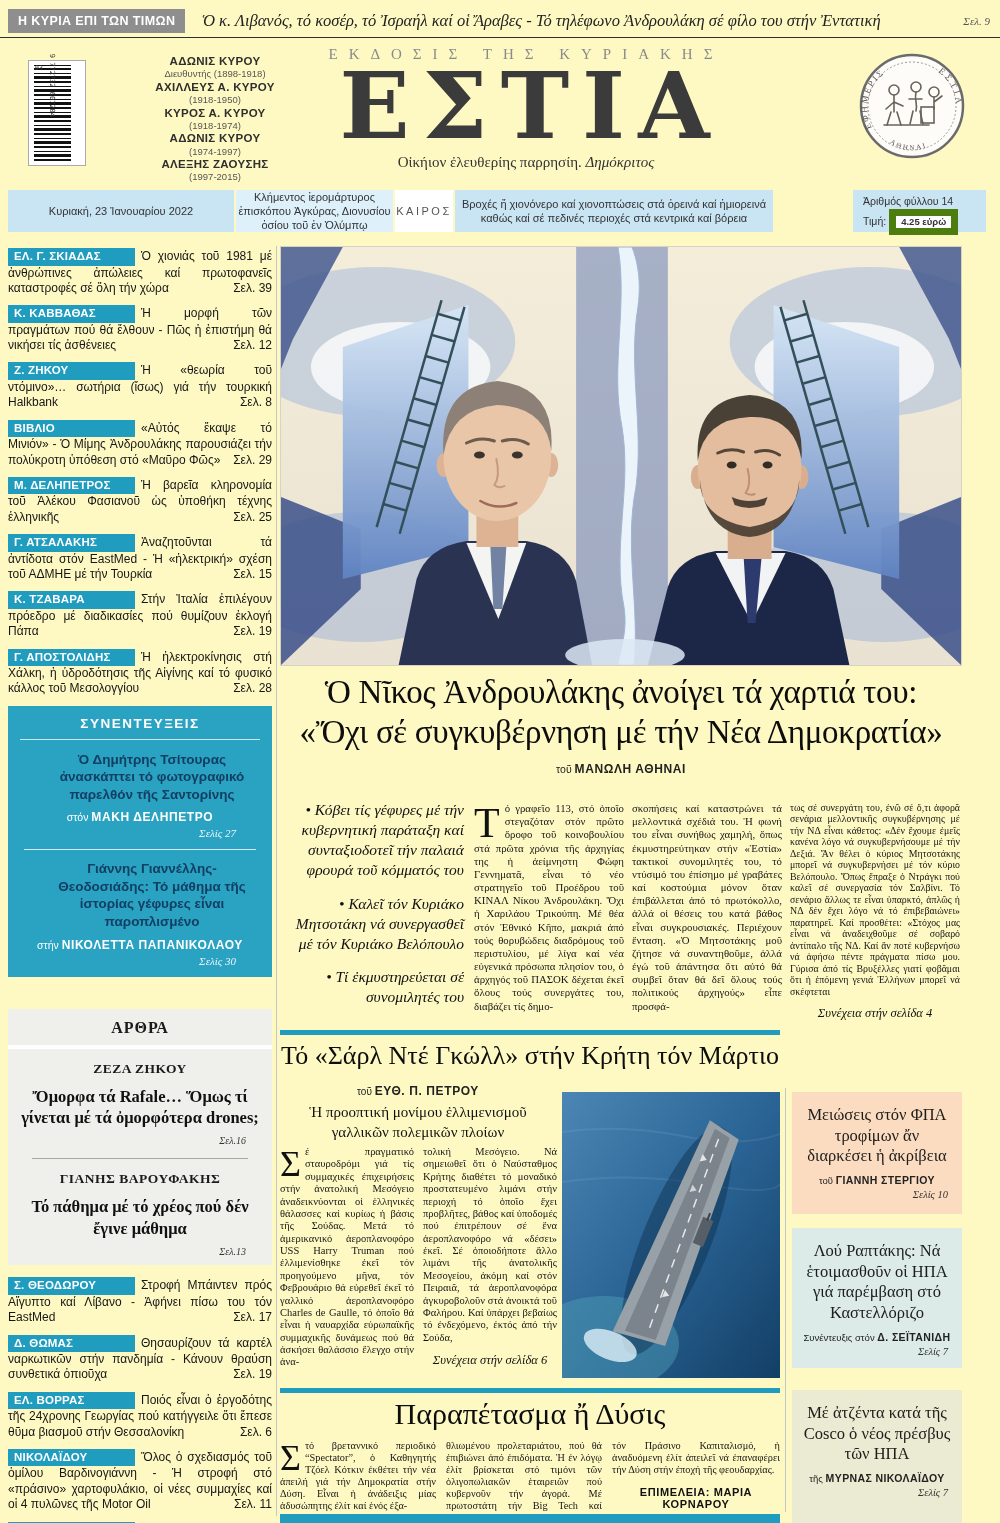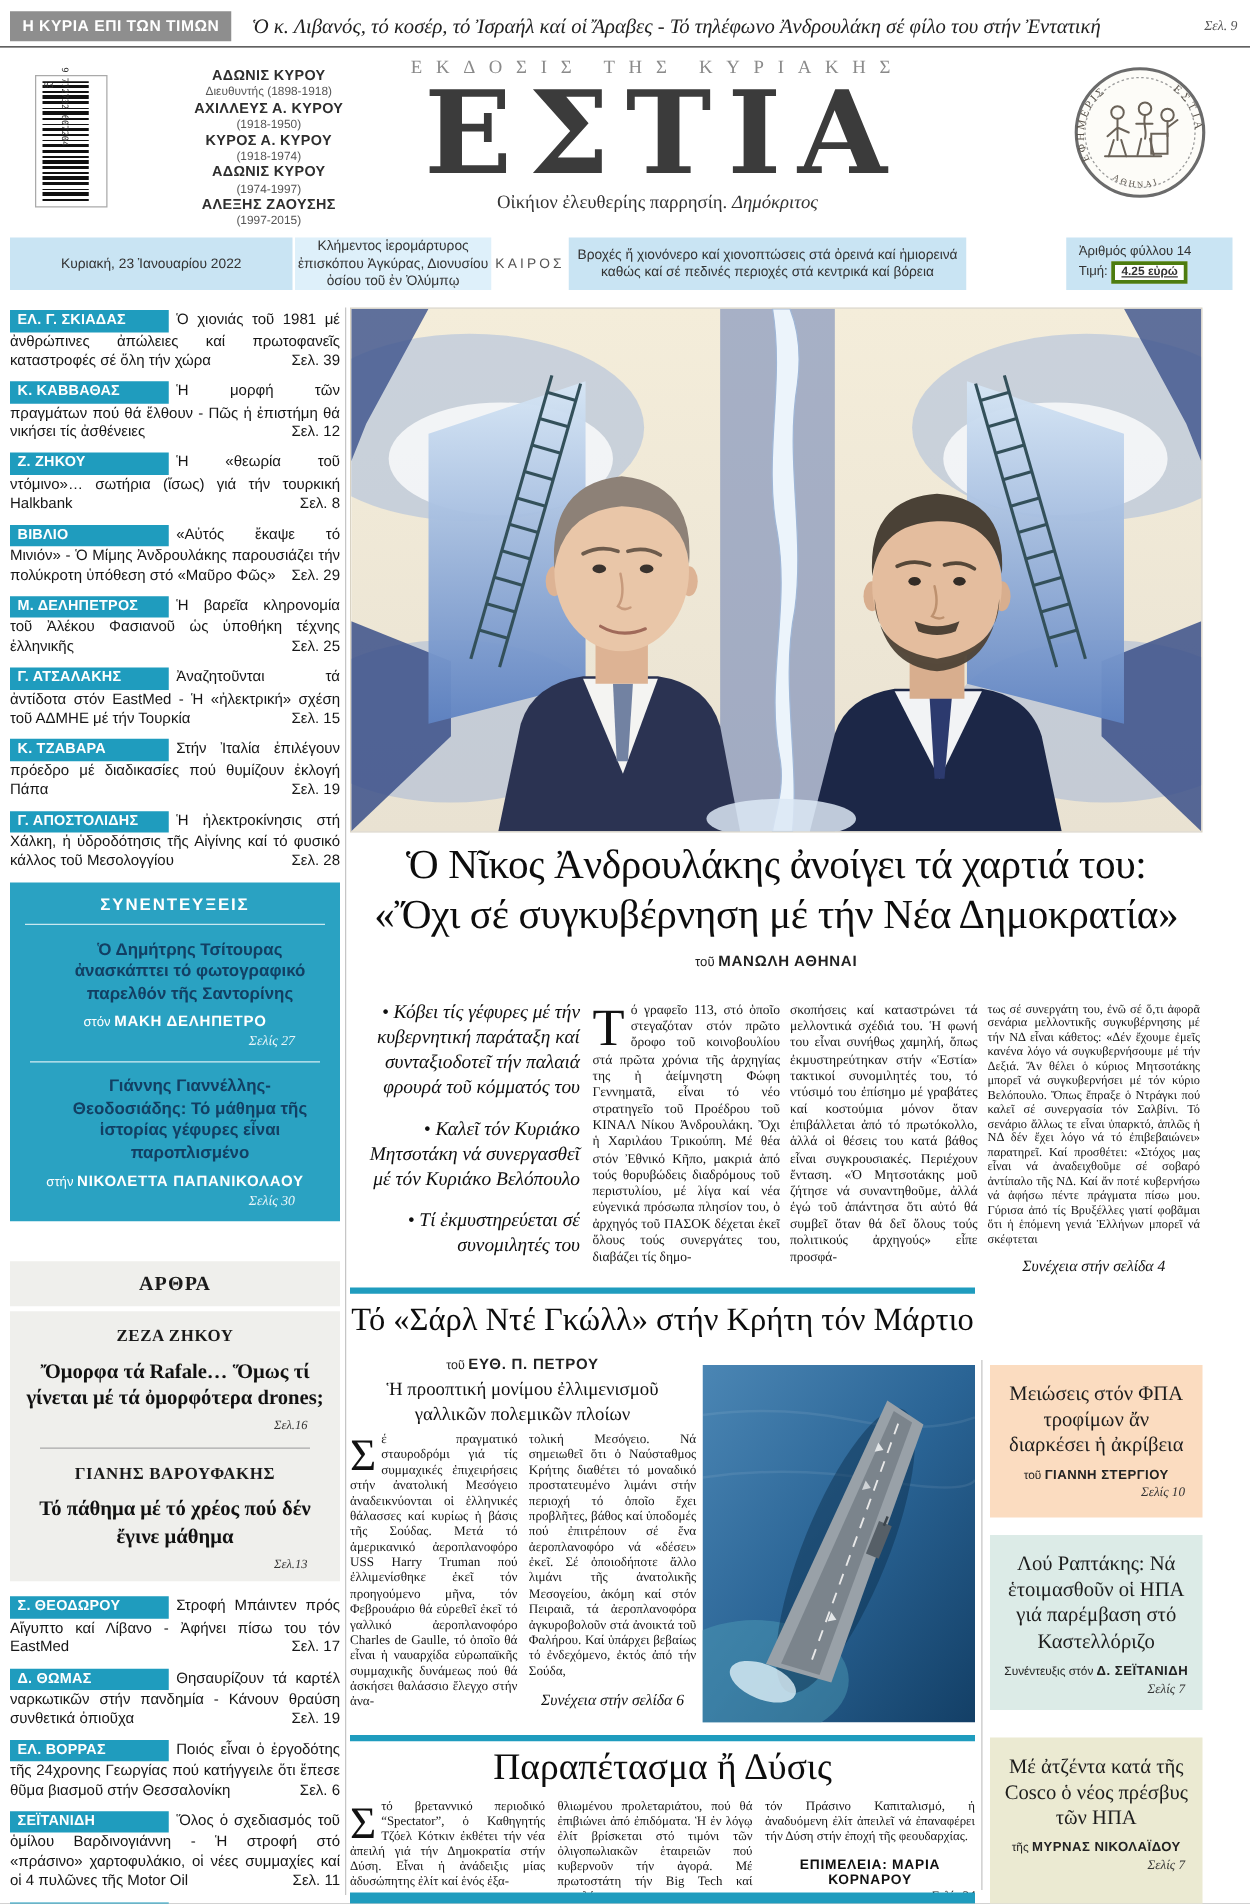--- a/index.html
+++ b/index.html
@@ -1,17 +1,17 @@
 <!DOCTYPE html>
 <html><head>
 <meta charset="utf-8">
 <style>
   * { margin:0; padding:0; box-sizing:border-box; }
   body { background:#777; font-family:"Liberation Sans", sans-serif; }
-  .page { position:relative; width:1000px; height:1523px; background:#ffffff; margin:0 auto; overflow:hidden; color:#1a1a1a; }
+  .page { position:relative; width:1000px; height:1523px; background:#fef9c3; margin:0 auto; overflow:hidden; color:#1a1a1a; }
 
   
   .topbar { position:absolute; left:8px; top:7px; right:10px; height:27px; display:flex; align-items:center; }
   .kicker-label { background:#8e8e8e; color:#fff; font:bold 12.5px "Liberation Sans", sans-serif; padding:5px 10px; letter-spacing:.4px; white-space:nowrap; }
   .kicker-headline { font:italic 16.5px "Liberation Serif", serif; color:#222; margin-left:16px; white-space:nowrap; }
   .kicker-page { margin-left:auto; font:italic 11px "Liberation Serif", serif; color:#555; }
   .top-rule { position:absolute; left:0; top:37px; width:100%; border-top:1.5px solid #2e2e2e; }
 
   
   .masthead { position:absolute; top:44px; left:0; width:100%; height:146px; }
@@ -29,21 +29,21 @@
   .motto i { font-style:italic; }
   .emblem { position:absolute; right:34px; top:8px; width:108px; height:108px; }
 
   
   .ibar { position:absolute; top:190px; height:42px; display:flex; align-items:center; justify-content:center; text-align:center; font:11px/1.3 "Liberation Sans", sans-serif; color:#333; }
   .ib-date { left:8px; width:226px; background:#c9e4f3; }
   .ib-feast { left:236px; width:157px; background:#def0fa; }
   .ib-kairos { left:395px; width:58px; background:#fff; letter-spacing:2.5px; color:#555; font-size:11px; }
   .ib-weather { left:455px; width:318px; background:#c9e4f3; }
   .ib-issue { left:853px; width:133px; background:#c9e4f3; display:block; text-align:left; padding:5px 0 0 10px; font-size:10.5px; }
-  .price-box { display:inline-block; border:3px solid #4d7c0f; background:#fff; padding:0 5px; font-weight:bold; font-size:9.5px; margin-left:3px;text-decoration:underline; }
+  .price-box { display:inline-block; border:7px solid #4d7c0f; background:#fff; padding:0 5px; font-weight:bold; font-size:9.5px; margin-left:3px; }
 
   
   .sidebar { position:absolute; left:8px; top:248px; width:264px; }
   .vdiv1 { position:absolute; left:276px; top:246px; width:1px; height:1270px; background:#c6c6c6; }
   .vdiv2 { position:absolute; left:785px; top:1088px; width:1px; height:424px; background:#c6c6c6; }
   .brief { margin-bottom:9px; font:12px/1.28 "Liberation Sans", sans-serif; color:#161616; text-align:justify; }
   .brief-label { display:inline-block; width:127px; background:#1f9cbe; color:#fff; font:bold 11.5px/1 "Liberation Sans", sans-serif; padding:3px 0 3px 6px; margin-right:6px; letter-spacing:.2px; }
   .brief-page { float:right; padding-left:6px; }
   .interviews { background:#2aa2c2; color:#fff; padding:10px 12px 10px; margin:3px 0 12px; }
   .iv-header { text-align:center; font:bold 13.5px "Liberation Sans", sans-serif; letter-spacing:1.5px; padding-bottom:8px; border-bottom:1px solid rgba(255,255,255,.75); margin-bottom:11px; }
@@ -223,21 +223,21 @@
       <div class="ar-item">
         <div class="ar-author">ΓΙΑΝΗΣ ΒΑΡΟΥΦΑΚΗΣ</div>
         <div class="ar-title">Τό πάθημα μέ τό χρέος πού δέν ἔγινε μάθημα</div>
         <div class="ar-page">Σελ.13</div>
       </div>
     </div>
 
     <p class="brief"><span class="brief-label">Σ. ΘΕΟΔΩΡΟΥ</span><span>Στροφή Μπάιντεν πρός Αἴγυπτο καί Λίβανο - Ἀφήνει πίσω του τόν EastMed</span><span class="brief-page">Σελ. 17</span></p>
     <p class="brief"><span class="brief-label">Δ. ΘΩΜΑΣ</span><span>Θησαυρίζουν τά καρτέλ ναρκωτικῶν στήν πανδημία - Κάνουν θραύση συνθετικά ὀπιοῦχα</span><span class="brief-page">Σελ. 19</span></p>
     <p class="brief"><span class="brief-label">ΕΛ. ΒΟΡΡΑΣ</span><span>Ποιός εἶναι ὁ ἐργοδότης τῆς 24χρονης Γεωργίας πού κατήγγειλε ὅτι ἔπεσε θῦμα βιασμοῦ στήν Θεσσαλονίκη</span><span class="brief-page">Σελ. 6</span></p>
-    <p class="brief"><span class="brief-label">ΣΕΪΤΑΝΙΔΗ</span><span>Ὅλος ὁ σχεδιασμός τοῦ ὁμίλου Βαρδινογιάννη - Ἡ στροφή στό «πράσινο» χαρτοφυλάκιο, οἱ νέες συμμαχίες καί οἱ 4 πυλῶνες τῆς Motor Oil</span><span class="brief-page">Σελ. 11</span></p>
+    <p class="brief"><span class="brief-label">ΝΙΚΟΛΑΪΔΟΥ</span><span>Ὅλος ὁ σχεδιασμός τοῦ ὁμίλου Βαρδινογιάννη - Ἡ στροφή στό «πράσινο» χαρτοφυλάκιο, οἱ νέες συμμαχίες καί οἱ 4 πυλῶνες τῆς Motor Oil</span><span class="brief-page">Σελ. 11</span></p>
     <p class="brief"><span class="brief-label">ΑΘ. ΣΚΟΡΔΑΣ</span><span>Ἡ ἀξία τοῦ ἐπωνύμου προϊόντος - Εἶναι ἀνάγκη νά ποῦμε «ὄχι» στή νοοτροπία τοῦ φασόν καί τοῦ χύμα</span></p>
 
   </div>
 
   <svg class="hero" viewBox="0 0 682 418" preserveAspectRatio="none">
     <defs>
       <linearGradient id="sky" x1="0" y1="0" x2="0" y2="1">
           <stop offset="0" stop-color="#d6e6f5"></stop>
           <stop offset="1" stop-color="#5f83c2"></stop>
         </linearGradient>

